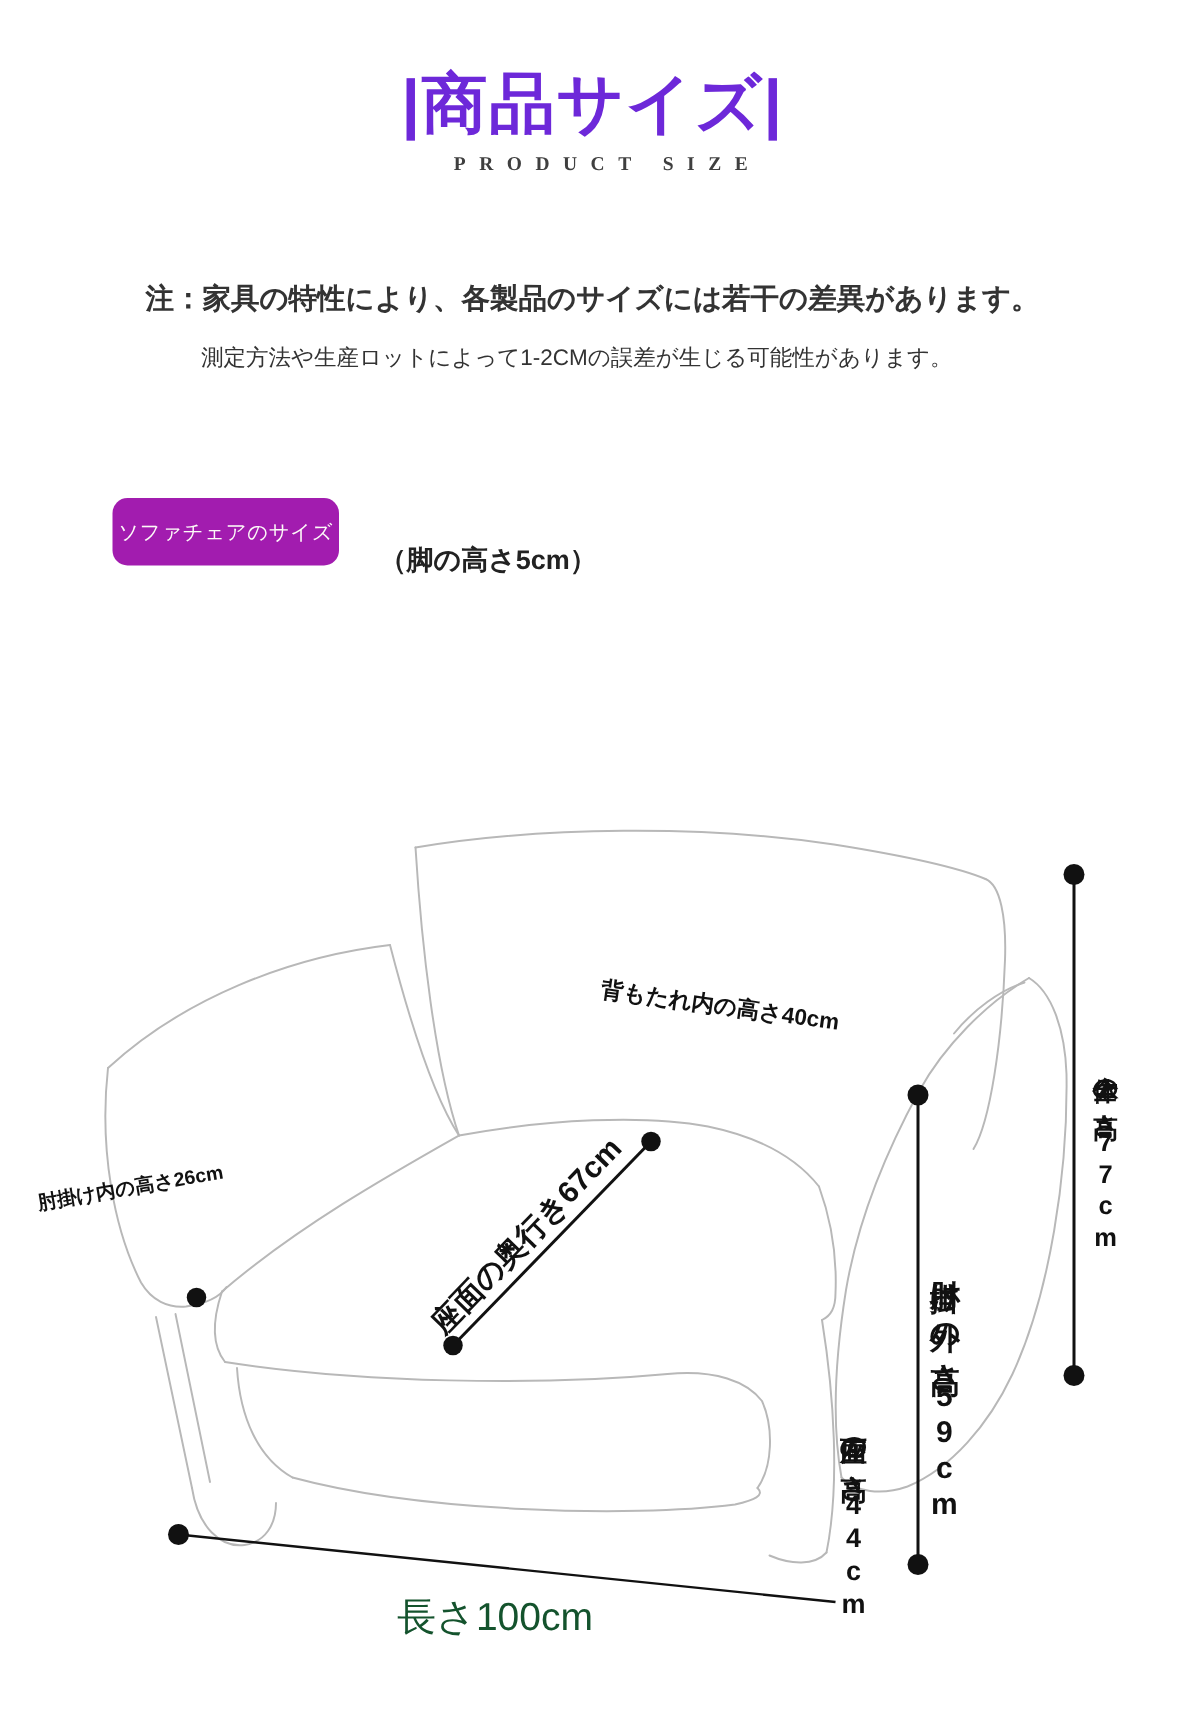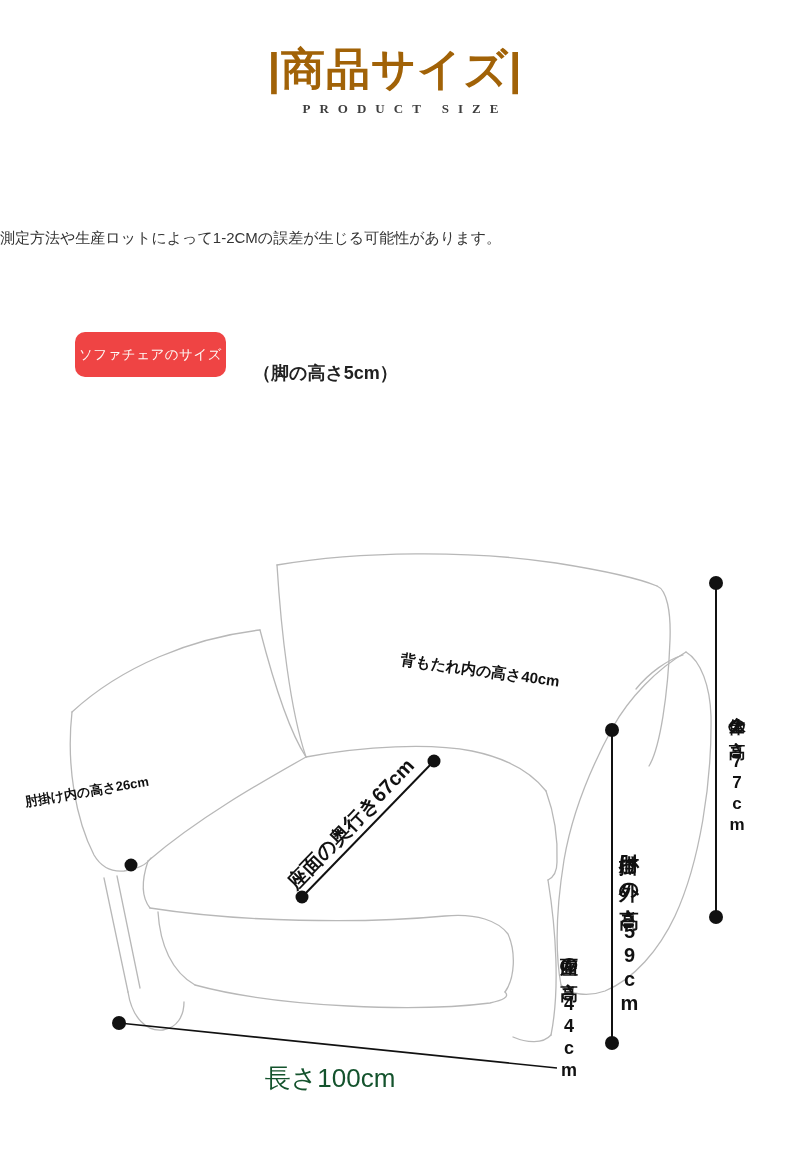--- a/index.html
+++ b/index.html
@@ -3,39 +3,39 @@
 <meta charset="utf-8">
 <style>
   html,body{margin:0;padding:0;background:#ffffff;}
   #page{
     position:relative;width:790px;height:1155px;background:#ffffff;overflow:hidden;
     font-family:"Liberation Sans","DejaVu Sans",sans-serif;color:#333;
   }
   
   .title{
     position:absolute;left:0;top:40px;width:790px;text-align:center;
-    font-size:44px;font-weight:900;letter-spacing:1px;color:#a16207;
+    font-size:44px;font-weight:900;letter-spacing:1px;color:#6d28d9;
   }
   .subtitle{
     position:absolute;left:0;top:101px;width:810px;text-align:center;
     font-family:"Liberation Serif","DejaVu Serif",serif;
     font-size:13px;font-weight:600;letter-spacing:9px;color:#3f3f3f;
   }
   .note1{
     position:absolute;left:0;top:186px;width:790px;text-align:center;
     font-size:19px;font-weight:600;color:#333;
   }
   .note2{
-    position:absolute;left:0;top:229px;width:635px;text-align:left;
+    position:absolute;left:0;top:229px;width:635px;text-align:right;
     font-size:15px;font-weight:500;color:#333;
   }
   
   .badge{
     position:absolute;left:75px;top:332px;width:151px;height:45px;
-    background:#ef4444;border-radius:10px;
+    background:#a21caf;border-radius:10px;
     display:flex;align-items:center;justify-content:center;
     font-size:13.5px;font-weight:500;color:#fdfbf8;letter-spacing:.5px;
   }
   .legnote{
     position:absolute;left:253px;top:342px;
     font-size:18px;font-weight:600;color:#222;margin-top:19px;
   }
   
   #sketch{position:absolute;left:0;top:0;}
   .rlabel{
@@ -53,20 +53,21 @@
   }
 </style>
 </head>
 <body>
 
 <div id="page">
 
   <div class="title">|商品サイズ|</div>
   <div class="subtitle">PRODUCT SIZE</div>
 
+  <div class="note1">注：家具の特性により、各製品のサイズには若干の差異があります。</div>
   <div class="note2">測定方法や生産ロットによって1-2CMの誤差が生じる可能性があります。</div>
 
   <div class="badge">
     <span>ソファチェアのサイズ</span>
   </div>
   <div class="legnote">（脚の高さ5cm）</div>
 
   <svg id="sketch" width="790" height="1155" viewBox="0 0 790 1155">
 
     <g fill="none" stroke="#b8b8b8" stroke-width="1.3" stroke-linecap="round">

